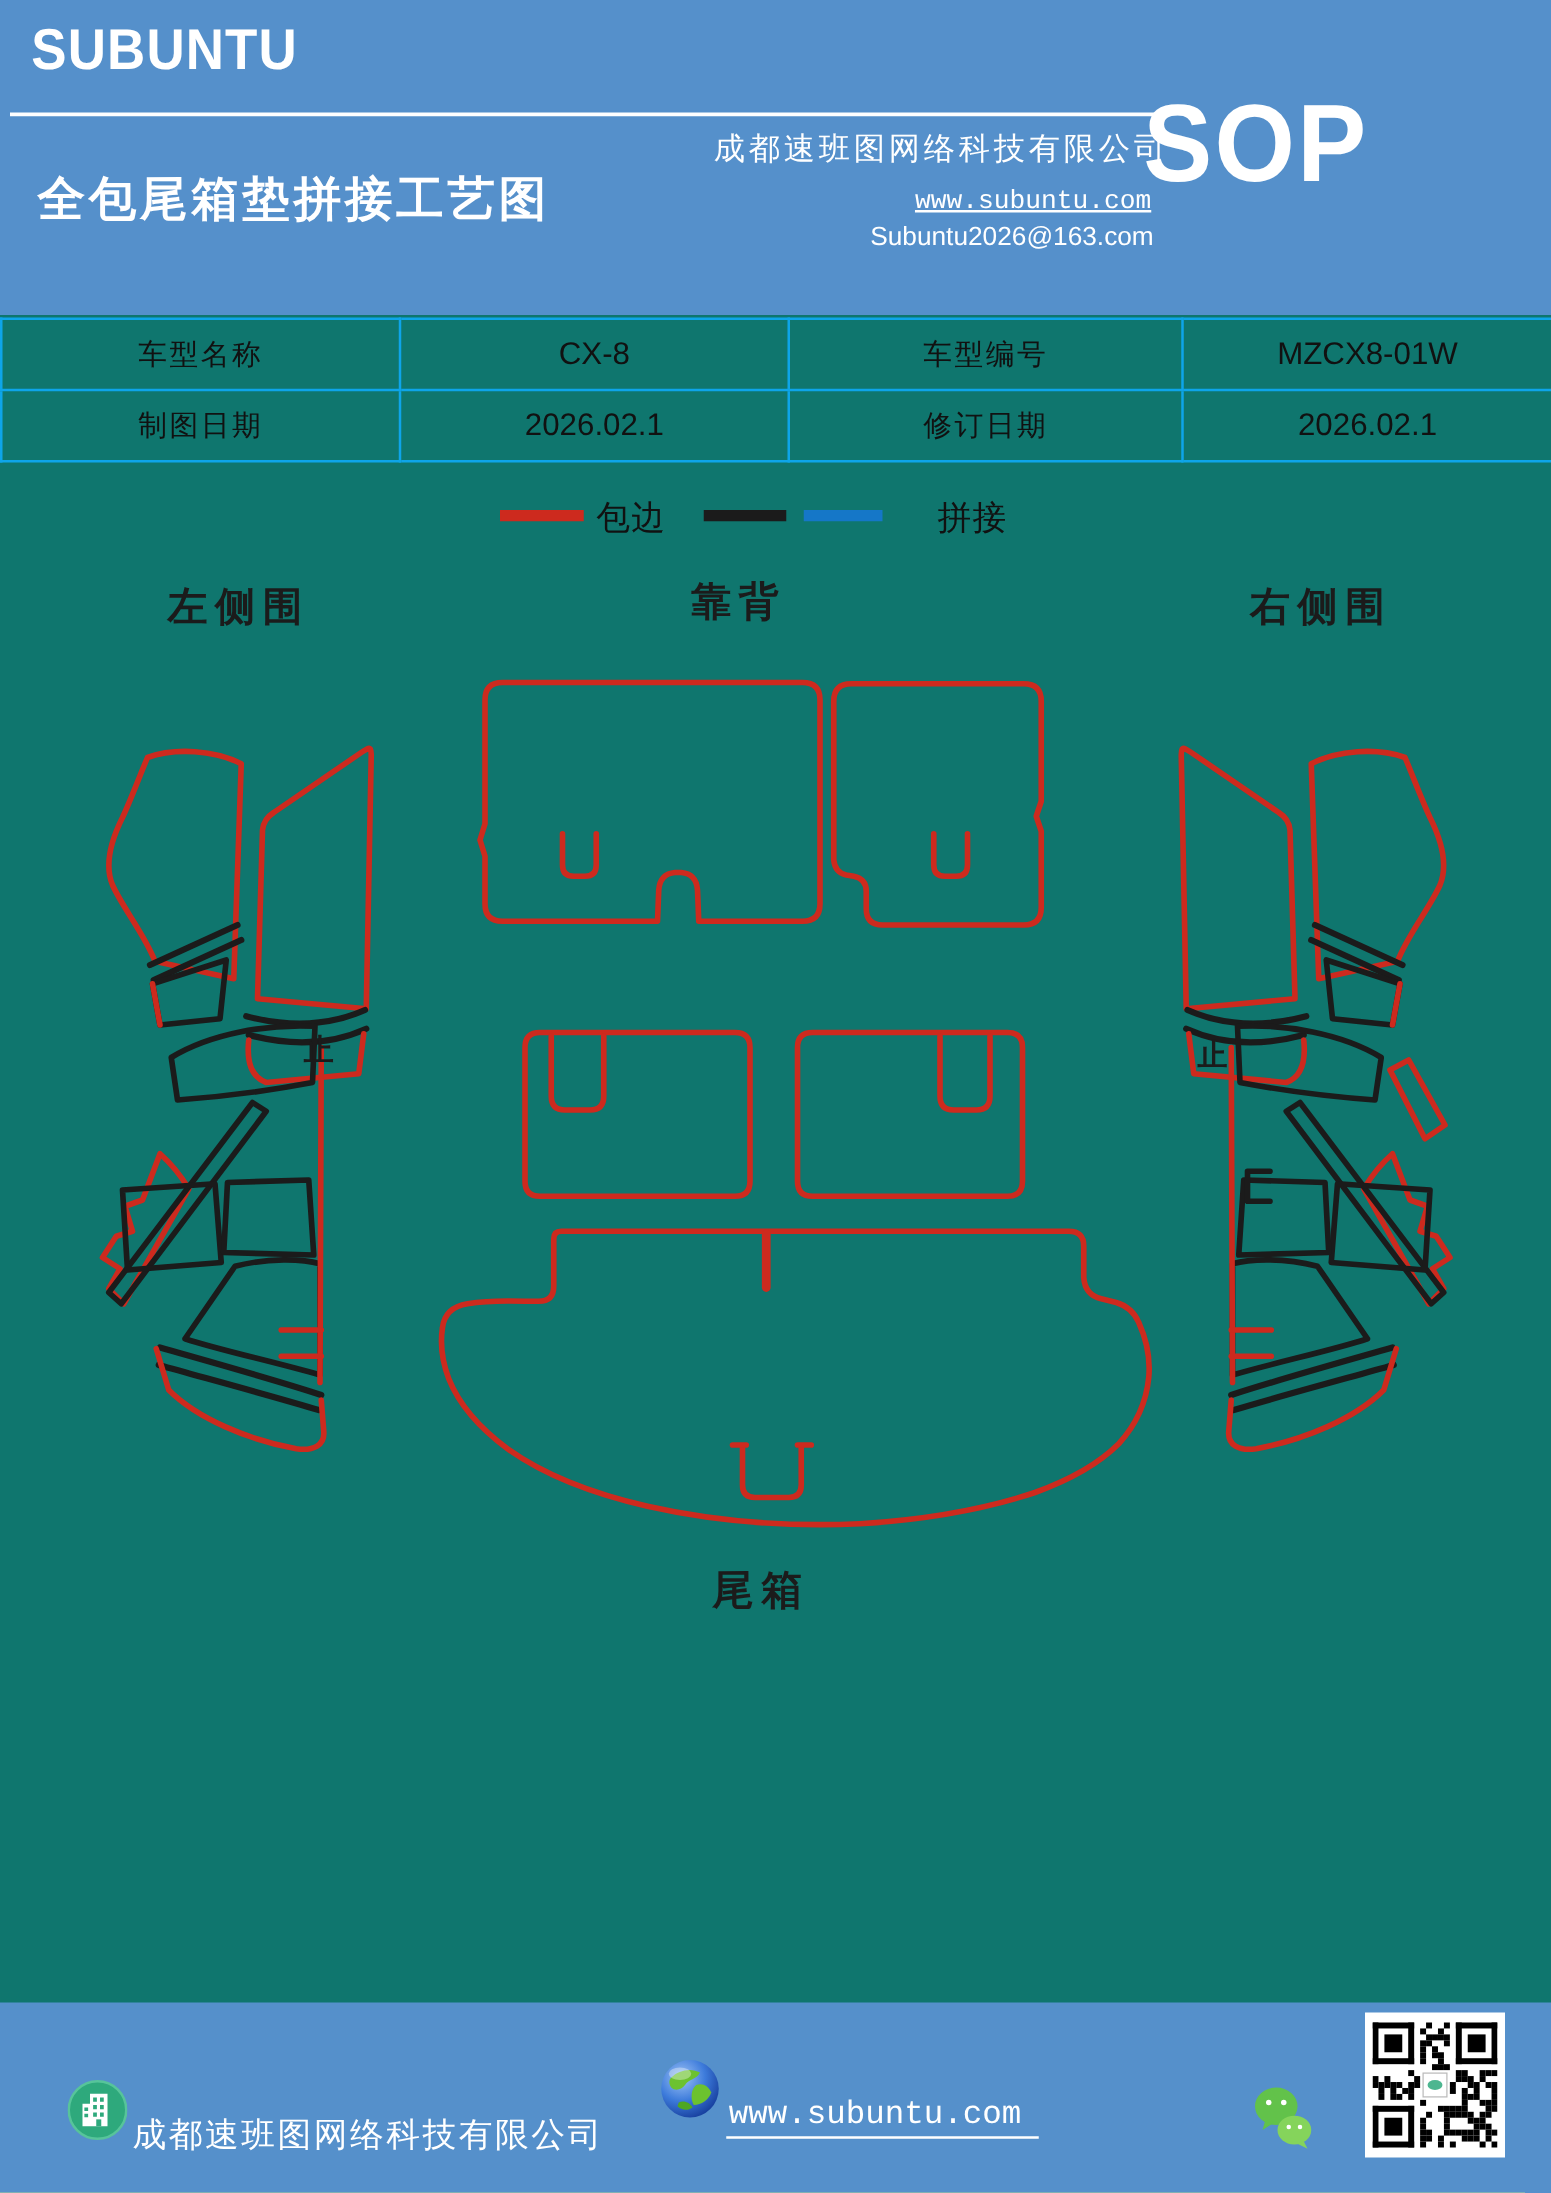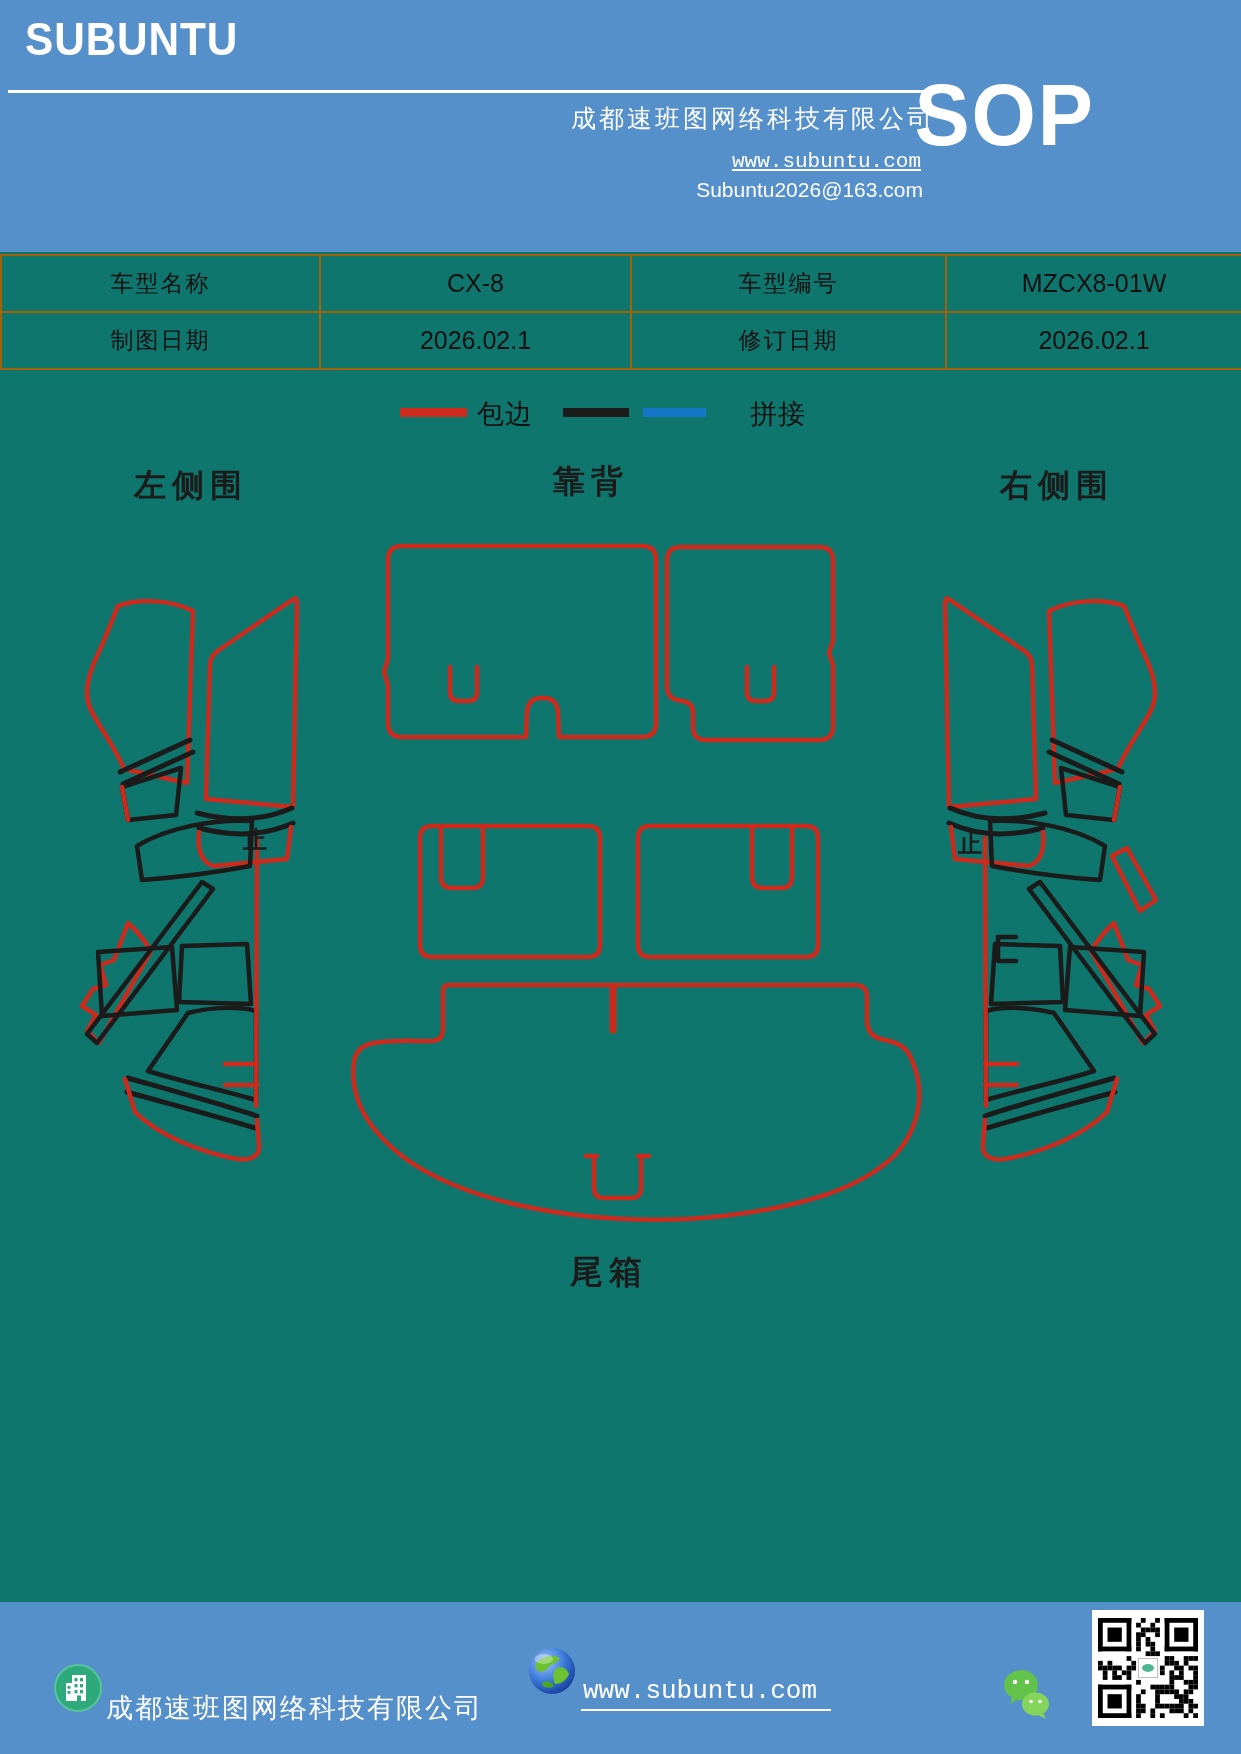--- a/index.html
+++ b/index.html
@@ -15,21 +15,21 @@
   .hdr-company{position:absolute;right:306px;top:102px;color:#fff;font-size:25px;
         font-family:"Liberation Serif",serif;letter-spacing:3px;}
   .hdr-site{position:absolute;right:320px;top:150px;color:#fff;font-size:21px;
         font-family:"Liberation Mono",monospace;text-decoration:underline;}
   .hdr-mail{position:absolute;right:318px;top:178px;color:#fff;font-size:21px;
         font-family:Liberation Sans, sans-serif;}
   .sop{position:absolute;right:146px;top:64px;color:#fff;font-size:88px;font-weight:bold;
         letter-spacing:2px;transform:scaleX(.94);transform-origin:right;}
   
   .info{position:absolute;left:0;top:254px;width:1241px;border-collapse:collapse;table-layout:fixed;}
-  .info td{border:2px solid #a16207;height:53px;text-align:center;vertical-align:middle;color:#111;}
+  .info td{border:2px solid #0ea5e9;height:53px;text-align:center;vertical-align:middle;color:#111;}
   .info td.lab{font-size:23px;font-family:"Liberation Serif",serif;letter-spacing:2px;}
   .info td.val{font-size:25px;font-family:"Liberation Sans",sans-serif;}
   
   .leg-bar{position:absolute;height:9px;top:408px;}
   .leg-red{left:400px;width:67px;background:#CD2A1E;}
   .leg-black{left:563px;width:66px;background:#1B1B1B;}
   .leg-blue{left:643px;width:63px;background:#1577C8;}
   .leg-lab{position:absolute;top:396px;font-size:27px;color:#111;letter-spacing:1px;}
   .leg-lab1{left:477px;}
   .leg-lab2{left:750px;}
@@ -52,20 +52,21 @@
       display:flex;align-items:center;justify-content:center;}
 </style>
 </head>
 <body>
 
 <div class="page">
 
   <div class="hdr">
     <div class="logo">SUBUNTU</div>
     <div class="hdr-line"></div>
+    <div class="doc-title">全包尾箱垫拼接工艺图</div>
     <div class="hdr-company">成都速班图网络科技有限公司</div>
     <div class="hdr-site">www.subuntu.com</div>
     <div class="hdr-mail">Subuntu2026@163.com</div>
     <div class="sop">SOP</div>
   </div>
 
   <table class="info">
     <colgroup>
         <col style="width:319px">
         <col style="width:311px">

